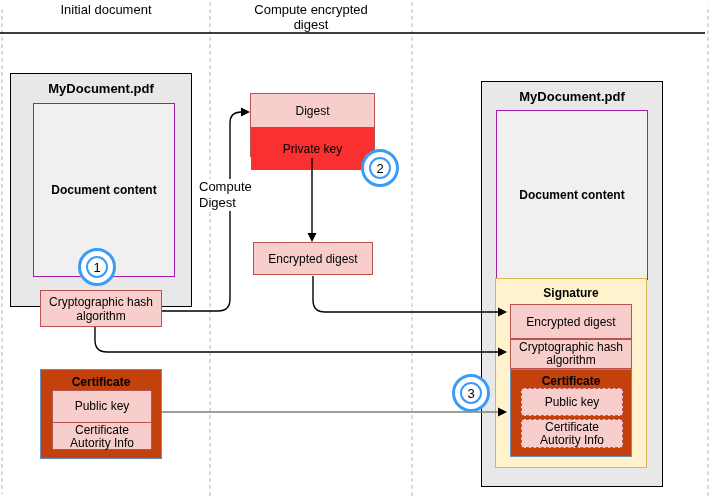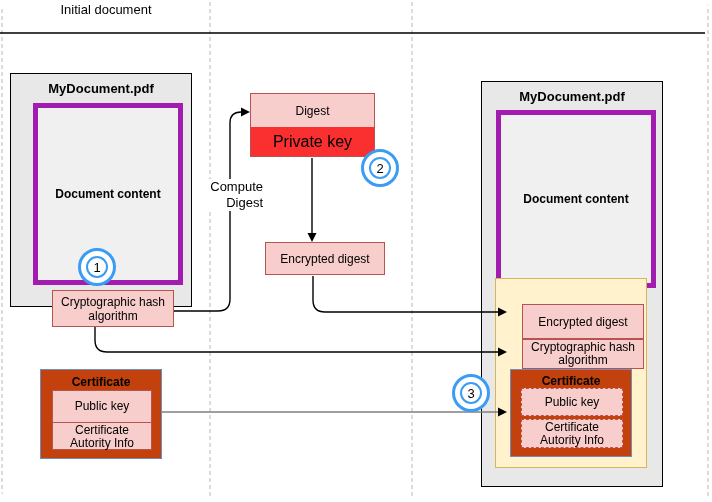--- a/index.html
+++ b/index.html
@@ -8,45 +8,45 @@
     font-family:"Liberation Sans",sans-serif;color:#000;overflow:hidden;border-radius:16px;
   }
   .abs{position:absolute;}
   svg.lines{position:absolute;left:0;top:0;width:712px;height:502px;z-index:2;pointer-events:none;}
   .col-header{
     position:absolute;top:2px;text-align:center;font-size:13px;line-height:15px;z-index:1;
   }
   
   .doc{position:absolute;background:#e8e8e8;border:1px solid #000;z-index:1;}
   .doc-title{position:absolute;left:0;right:0;top:7px;text-align:center;font-weight:bold;font-size:13px;}
-  .content-box{position:absolute;background:#f0f0f0;border:5px solid #a21caf;
+  .content-box{position:absolute;background:#f0f0f0;border:1px solid #a21caf;
     display:flex;align-items:center;justify-content:center;font-weight:bold;font-size:12px;}
   
   .pinkbox{background:#f8cecc;border:1px solid #b85450;box-sizing:border-box;
     display:flex;flex-direction:column;align-items:center;justify-content:center;
-    font-size:12px;line-height:14px;text-align:center;margin-left:12px;}
+    font-size:12px;line-height:14px;text-align:center;}
   .z3{z-index:3;}
   
   .digest-stack{position:absolute;border:1px solid #b85450;box-sizing:border-box;z-index:1;}
   .digest-cell{height:33px;background:#f8cecc;display:flex;align-items:center;justify-content:center;font-size:12px;}
-  .private-cell{height:29px;background:#fa3030;display:flex;align-items:center;justify-content:center;font-size:16px;}
+  .private-cell{height:43px;background:#fa3030;display:flex;align-items:center;justify-content:center;font-size:12px;}
   
   .certbox{position:absolute;background:#c2410c;border:1px solid #6c8ebf;box-sizing:border-box;z-index:1;}
   .cert-title{position:absolute;left:0;right:0;text-align:center;font-weight:bold;font-size:12px;}
   .cert-stack{position:absolute;border:1px solid #b85450;box-sizing:border-box;background:#f8cecc;}
   .cert-cell{display:flex;flex-direction:column;align-items:center;justify-content:center;
     font-size:12px;line-height:13px;text-align:center;}
   .cert-divider{border-top:1px solid #b85450;}
   .dashedbox{position:absolute;background:#f8cecc;border:1px dashed #c0504d;box-sizing:border-box;
     display:flex;flex-direction:column;align-items:center;justify-content:center;
     font-size:12px;line-height:13px;text-align:center;}
   
   .sigbox{position:absolute;background:#fff2cc;border:1px solid #d6b656;box-sizing:border-box;}
   
-  .flow-label{position:absolute;width:64px;background:#fff;text-align:right;
+  .flow-label{position:absolute;width:64px;background:#fff;text-align:left;
     font-size:13px;line-height:16px;z-index:3;}
   
   .badge{position:absolute;width:32px;height:32px;border:3px solid #3b9cf5;border-radius:50%;
     background:#fff;display:flex;align-items:center;justify-content:center;z-index:4;box-sizing:content-box;}
   .badge-inner{width:22px;height:22px;border:2px solid #3b9cf5;border-radius:50%;background:#fff;
     display:flex;align-items:center;justify-content:center;font-size:13px;box-sizing:border-box;}
 </style>
 </head>
 <body>
 
@@ -71,20 +71,21 @@
     <polygon points="507,312 498,307.5 498,316.5" fill="#000"></polygon>
 
     <path d="M95,327 V340 Q95,352 107,352 H499" fill="none" stroke="#000" stroke-width="1.4"></path>
     <polygon points="507,352 498,347.5 498,356.5" fill="#000"></polygon>
 
     <path d="M162,412 H499" fill="none" stroke="#7f7f7f" stroke-width="1.6"></path>
     <polygon points="507,412 498,407.5 498,416.5" fill="#000"></polygon>
   </svg>
 
   <div class="col-header" style="left:16px;width:180px;">Initial document</div>
+  <div class="col-header" style="left:251px;width:120px;">Compute encrypted digest</div>
 
   <div class="doc" style="left:10px;top:73px;width:180px;height:232px;">
     <div class="doc-title">MyDocument.pdf</div>
     <div class="content-box" style="left:22px;top:29px;width:140px;height:172px;">
       <span>Document content</span>
     </div>
   </div>
 
   <div class="pinkbox abs z3" style="left:40px;top:290px;width:122px;height:37px;">
     <span>Cryptographic hash</span>
@@ -119,20 +120,21 @@
 
   <div class="flow-label" style="left:199px;top:179px;">Compute Digest</div>
 
   <div class="doc" style="left:481px;top:81px;width:180px;height:404px;">
     <div class="doc-title">MyDocument.pdf</div>
     <div class="content-box" style="left:14px;top:28px;width:150px;height:168px;">
       <span>Document content</span>
     </div>
 
     <div class="sigbox" style="left:13px;top:196px;width:152px;height:190px;">
+      <div class="cert-title" style="top:7px;position:absolute;left:0;right:0;">Signature</div>
       <div class="pinkbox abs" style="left:14px;top:25px;width:122px;height:35px;">
         <span>Encrypted digest</span>
       </div>
       <div class="pinkbox abs" style="left:14px;top:60px;width:122px;height:30px;line-height:13px;">
         <span>Cryptographic hash</span>
         <span>algorithm</span>
       </div>
       <div class="certbox" style="left:14px;top:90px;width:122px;height:88px;">
         <div class="cert-title" style="top:4px;">Certificate</div>
         <div class="dashedbox" style="left:10px;top:18px;width:102px;height:28px;">

